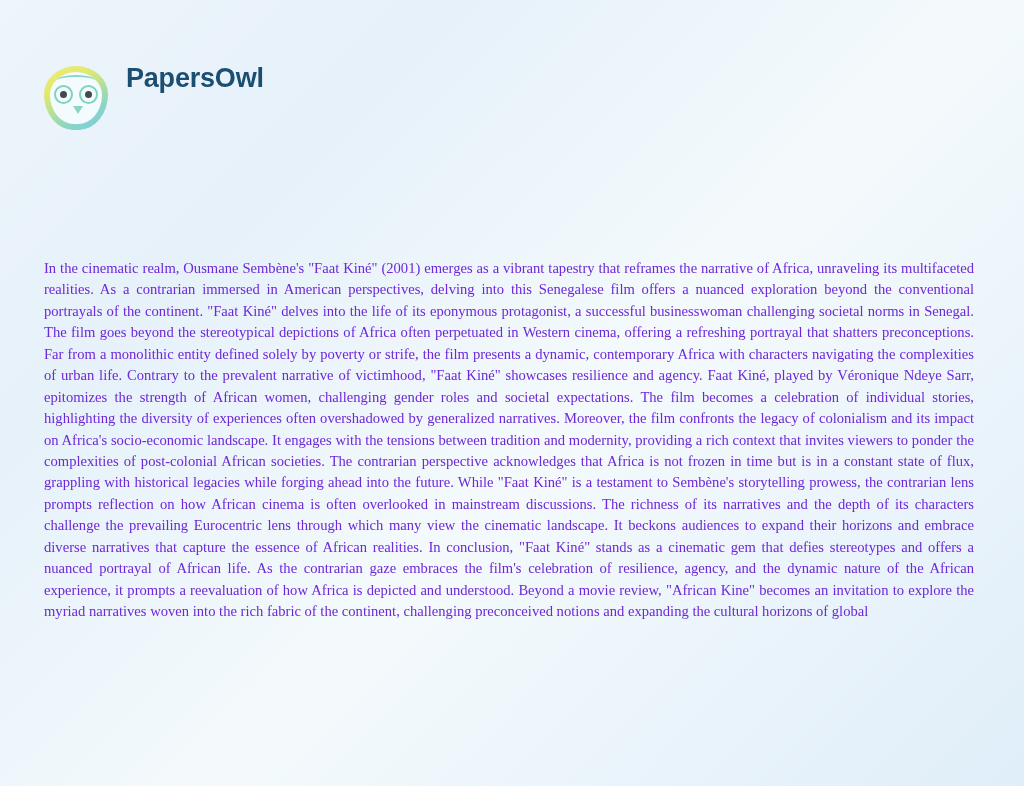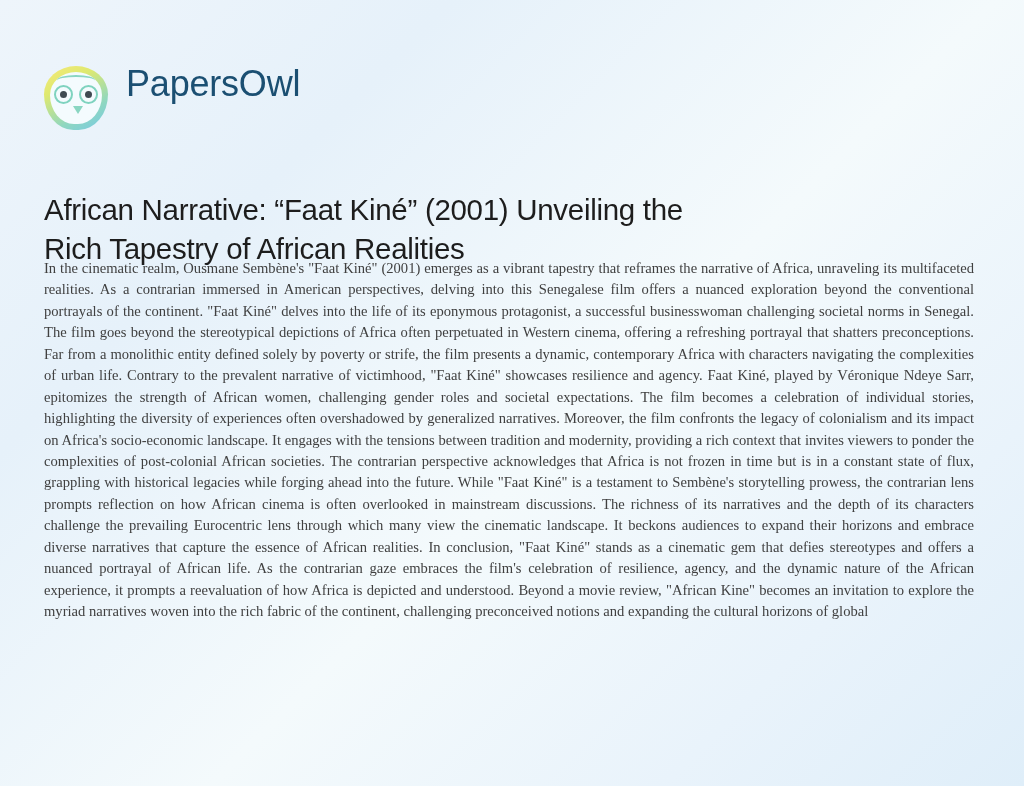--- a/index.html
+++ b/index.html
@@ -33,22 +33,22 @@
     flex: 0 0 64px;
     position: relative;
     margin-top: 4px;
   }
   .brand-block {
     margin-left: 18px;
     padding-top: 2px;
   }
   .brand-name {
     font-family: "Liberation Sans", sans-serif;
-    font-size: 36px;
-    font-weight: normal;
+    font-size: 27px;
+    font-weight: bold;
     color: #1b4f72;
     letter-spacing: -0.2px;
     line-height: 1.1;
   }
   .brand-url {
     font-family: "Liberation Sans", sans-serif;
     font-size: 15.5px;
     color: #86b6d4;
     line-height: 1.45;
     margin-top: 4px;
@@ -67,21 +67,21 @@
     line-height: 1.34;
     letter-spacing: -0.3px;
   }
   .doc-body {
     position: absolute;
     left: 44px;
     top: 258px;
     width: 930px;
     font-family: "Liberation Serif", serif;
     font-size: 14.6px;
-    color: #404040;
+    color: #6d28d9;
     line-height: 1.47;
     text-align: justify;
     text-justify: inter-word;
   }
   
   .owl-outer {
     position: absolute;
     inset: 0;
     border-radius: 50% 50% 46% 46% / 44% 44% 56% 56%;
     background: linear-gradient(150deg, #f6e97a 0%, #dfe96f 30%, #8fd7c0 70%, #74c9e8 100%);
@@ -156,17 +156,16 @@
         <div class="owl-eye"></div>
         <div class="owl-eye"></div>
       </div>
       <div class="owl-beak"></div>
     </div>
     <div class="brand-block">
       <div class="brand-name">PapersOwl</div>
     </div>
   </div>
 
-  <h1 class="doc-title">African Narrative: “Faat Kiné” (2001) Unveiling the Rich Tapestry of African Realities</h1>
 
   <div class="doc-body">In the cinematic realm, Ousmane Sembène's "Faat Kiné" (2001) emerges as a vibrant tapestry that reframes the narrative of Africa, unraveling its multifaceted realities. As a contrarian immersed in American perspectives, delving into this Senegalese film offers a nuanced exploration beyond the conventional portrayals of the continent. "Faat Kiné" delves into the life of its eponymous protagonist, a successful businesswoman challenging societal norms in Senegal. The film goes beyond the stereotypical depictions of Africa often perpetuated in Western cinema, offering a refreshing portrayal that shatters preconceptions. Far from a monolithic entity defined solely by poverty or strife, the film presents a dynamic, contemporary Africa with characters navigating the complexities of urban life. Contrary to the prevalent narrative of victimhood, "Faat Kiné" showcases resilience and agency. Faat Kiné, played by Véronique Ndeye Sarr, epitomizes the strength of African women, challenging gender roles and societal expectations. The film becomes a celebration of individual stories, highlighting the diversity of experiences often overshadowed by generalized narratives. Moreover, the film confronts the legacy of colonialism and its impact on Africa's socio-economic landscape. It engages with the tensions between tradition and modernity, providing a rich context that invites viewers to ponder the complexities of post-colonial African societies. The contrarian perspective acknowledges that Africa is not frozen in time but is in a constant state of flux, grappling with historical legacies while forging ahead into the future. While "Faat Kiné" is a testament to Sembène's storytelling prowess, the contrarian lens prompts reflection on how African cinema is often overlooked in mainstream discussions. The richness of its narratives and the depth of its characters challenge the prevailing Eurocentric lens through which many view the cinematic landscape. It beckons audiences to expand their horizons and embrace diverse narratives that capture the essence of African realities. In conclusion, "Faat Kiné" stands as a cinematic gem that defies stereotypes and offers a nuanced portrayal of African life. As the contrarian gaze embraces the film's celebration of resilience, agency, and the dynamic nature of the African experience, it prompts a reevaluation of how Africa is depicted and understood. Beyond a movie review, "African Kine" becomes an invitation to explore the myriad narratives woven into the rich fabric of the continent, challenging preconceived notions and expanding the cultural horizons of global</div>
 
 </div>
 
 </body></html>

